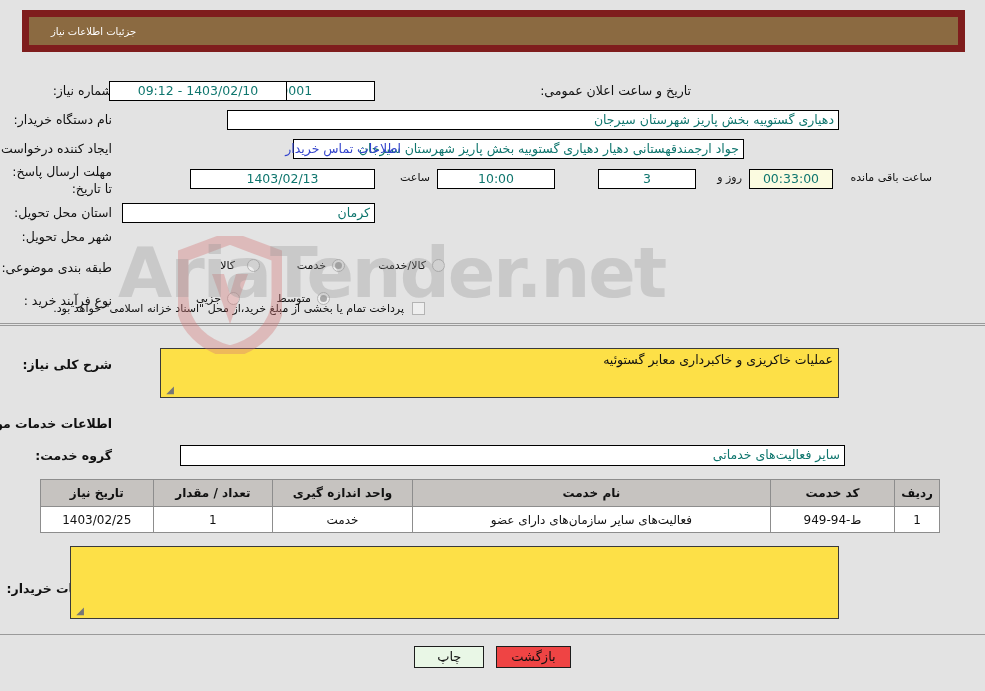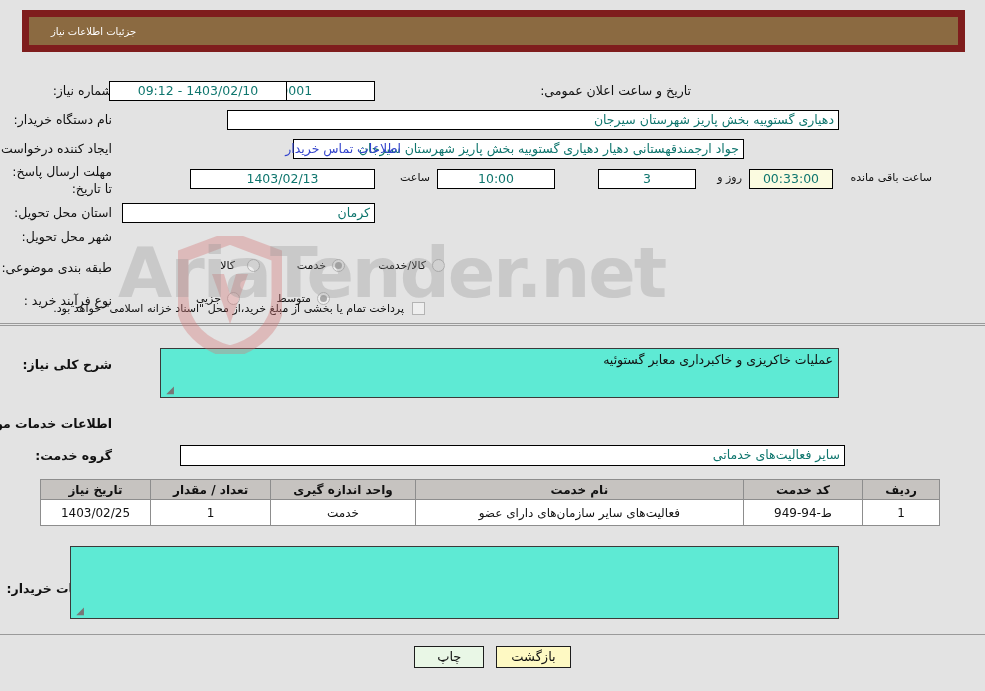--- a/index.html
+++ b/index.html
@@ -126,21 +126,21 @@
   .chk {
     display: inline-block;
     width: 13px; height: 13px;
     border: 1px solid #b4b4b4;
     background: #efefef;
     vertical-align: middle;
   }
 
   
   .ta {
-    background: #5eead4;
+    background: #fde047;
     border: 1px solid #3a3a3a;
     font-size: 12.5px;
     color: #111;
     padding: 3px 5px;
     text-align: right;
     direction: rtl;
     position: relative;
     overflow: hidden;
   }
   .ta .grip {
@@ -173,22 +173,22 @@
     border-collapse: collapse;
     font-size: 12px;
     direction: rtl;
     background: #ffffff;
   }
   table.items th {
     background: #c6c3c0;
     border: 1px solid #8d8d8d;
     color: #111;
     font-weight: bold;
-    height: 20px;
-    padding: 0 22px;
+    height: 27px;
+    padding: 0 6px;
     text-align: center;
     white-space: nowrap;
   }
   table.items td {
     background: #ffffff;
     border: 1px solid #8d8d8d;
     color: #111;
     height: 26px;
     padding: 0 6px;
     text-align: center;
@@ -210,21 +210,21 @@
     font-size: 13px;
     color: #111;
     height: 22px;
     min-width: 70px;
     padding: 0 14px;
     line-height: 20px;
     text-align: center;
     cursor: pointer;
   }
   .btn.print  { background: #e9f7e6; }
-  .btn.back   { background: #fef9c3; }
+  .btn.back   { background: #ef4444; }
 </style>
 </head>
 <body>
 
 <div id="page">
 
   <div class="titlebar">
     <span>جزئیات اطلاعات نیاز</span>
   </div>
 

